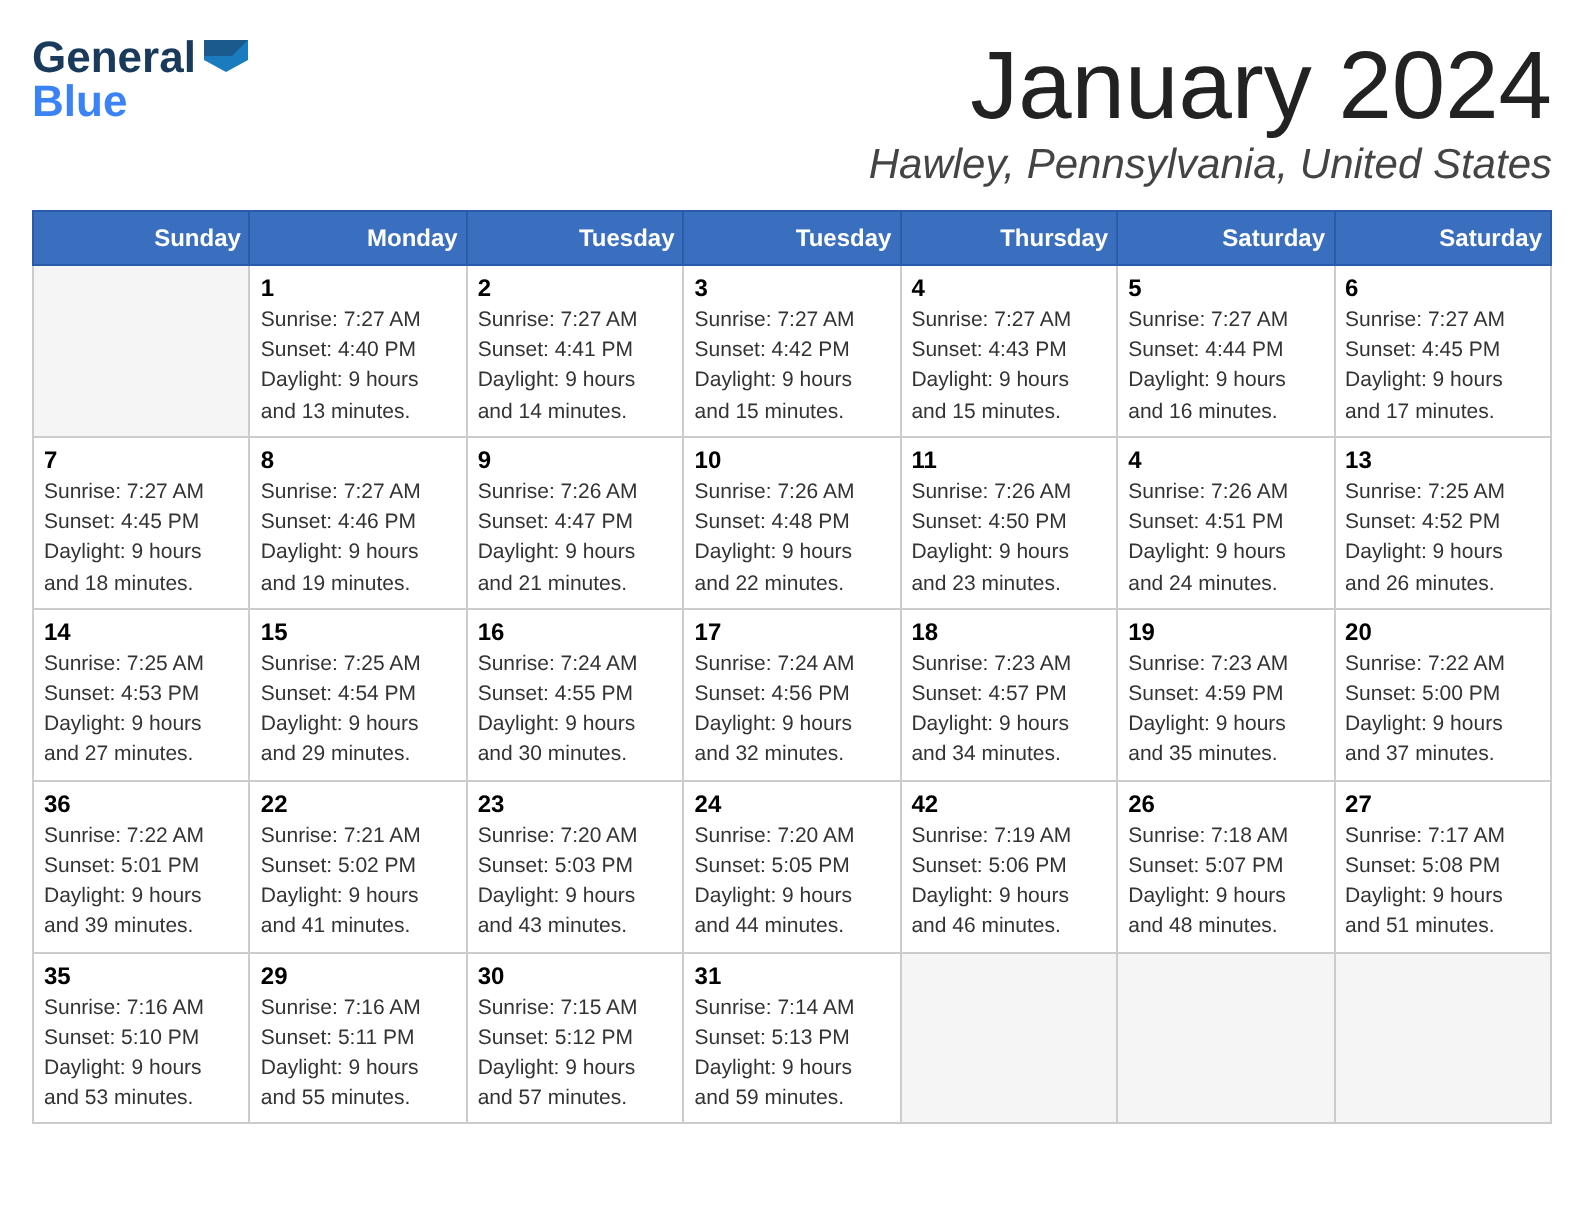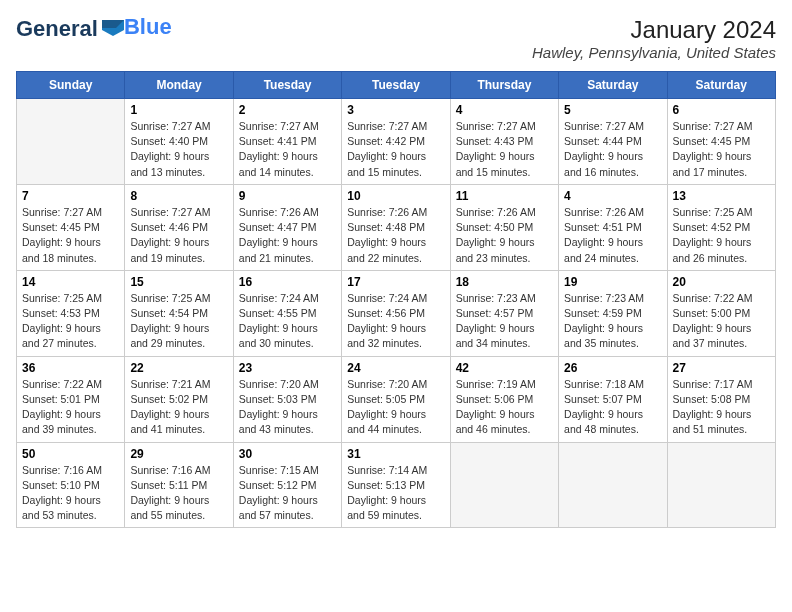--- a/index.html
+++ b/index.html
@@ -11,46 +11,46 @@
       padding: 16px;
     }
     .header {
       display: flex;
       justify-content: space-between;
       align-items: flex-start;
       margin-bottom: 10px;
     }
     .logo {
       display: flex;
-      flex-direction: row;
-      align-items: center;
+      flex-direction: column;
+      align-items: flex-start;
     }
     .title-area {
       text-align: right;
     }
     .month-title {
-      font-size: 24px;
+      font-size: 48px;
       font-weight: normal;
       color: #222;
     }
     .location {
-      font-size: 15px;
+      font-size: 21px;
       color: #444;
       font-style: italic;
     }
     .calendar {
       width: 100%;
       border-collapse: collapse;
       font-size: 11px;
     }
     .calendar th {
       background-color: #3a6ebf;
       color: #fff;
       padding: 6px 4px;
-      text-align: center;
+      text-align: right;
       font-size: 12px;
       font-weight: bold;
       border: 1px solid #2a5aaa;
     }
     .calendar td {
       border: 1px solid #ccc;
       vertical-align: top;
       padding: 4px 5px;
       width: calc(100% / 7);
       min-height: 80px;
@@ -216,21 +216,21 @@
           <span class="day-number">26</span>
           <div class="day-info">Sunrise: 7:18 AM<br>Sunset: 5:07 PM<br>Daylight: 9 hours and 48 minutes.</div>
         </td>
         <td>
           <span class="day-number">27</span>
           <div class="day-info">Sunrise: 7:17 AM<br>Sunset: 5:08 PM<br>Daylight: 9 hours and 51 minutes.</div>
         </td>
       </tr>
       <tr>
         <td>
-          <span class="day-number">50</span>
+          <span class="day-number">35</span>
           <div class="day-info">Sunrise: 7:16 AM<br>Sunset: 5:10 PM<br>Daylight: 9 hours and 53 minutes.</div>
         </td>
         <td>
           <span class="day-number">29</span>
           <div class="day-info">Sunrise: 7:16 AM<br>Sunset: 5:11 PM<br>Daylight: 9 hours and 55 minutes.</div>
         </td>
         <td>
           <span class="day-number">30</span>
           <div class="day-info">Sunrise: 7:15 AM<br>Sunset: 5:12 PM<br>Daylight: 9 hours and 57 minutes.</div>
         </td>

